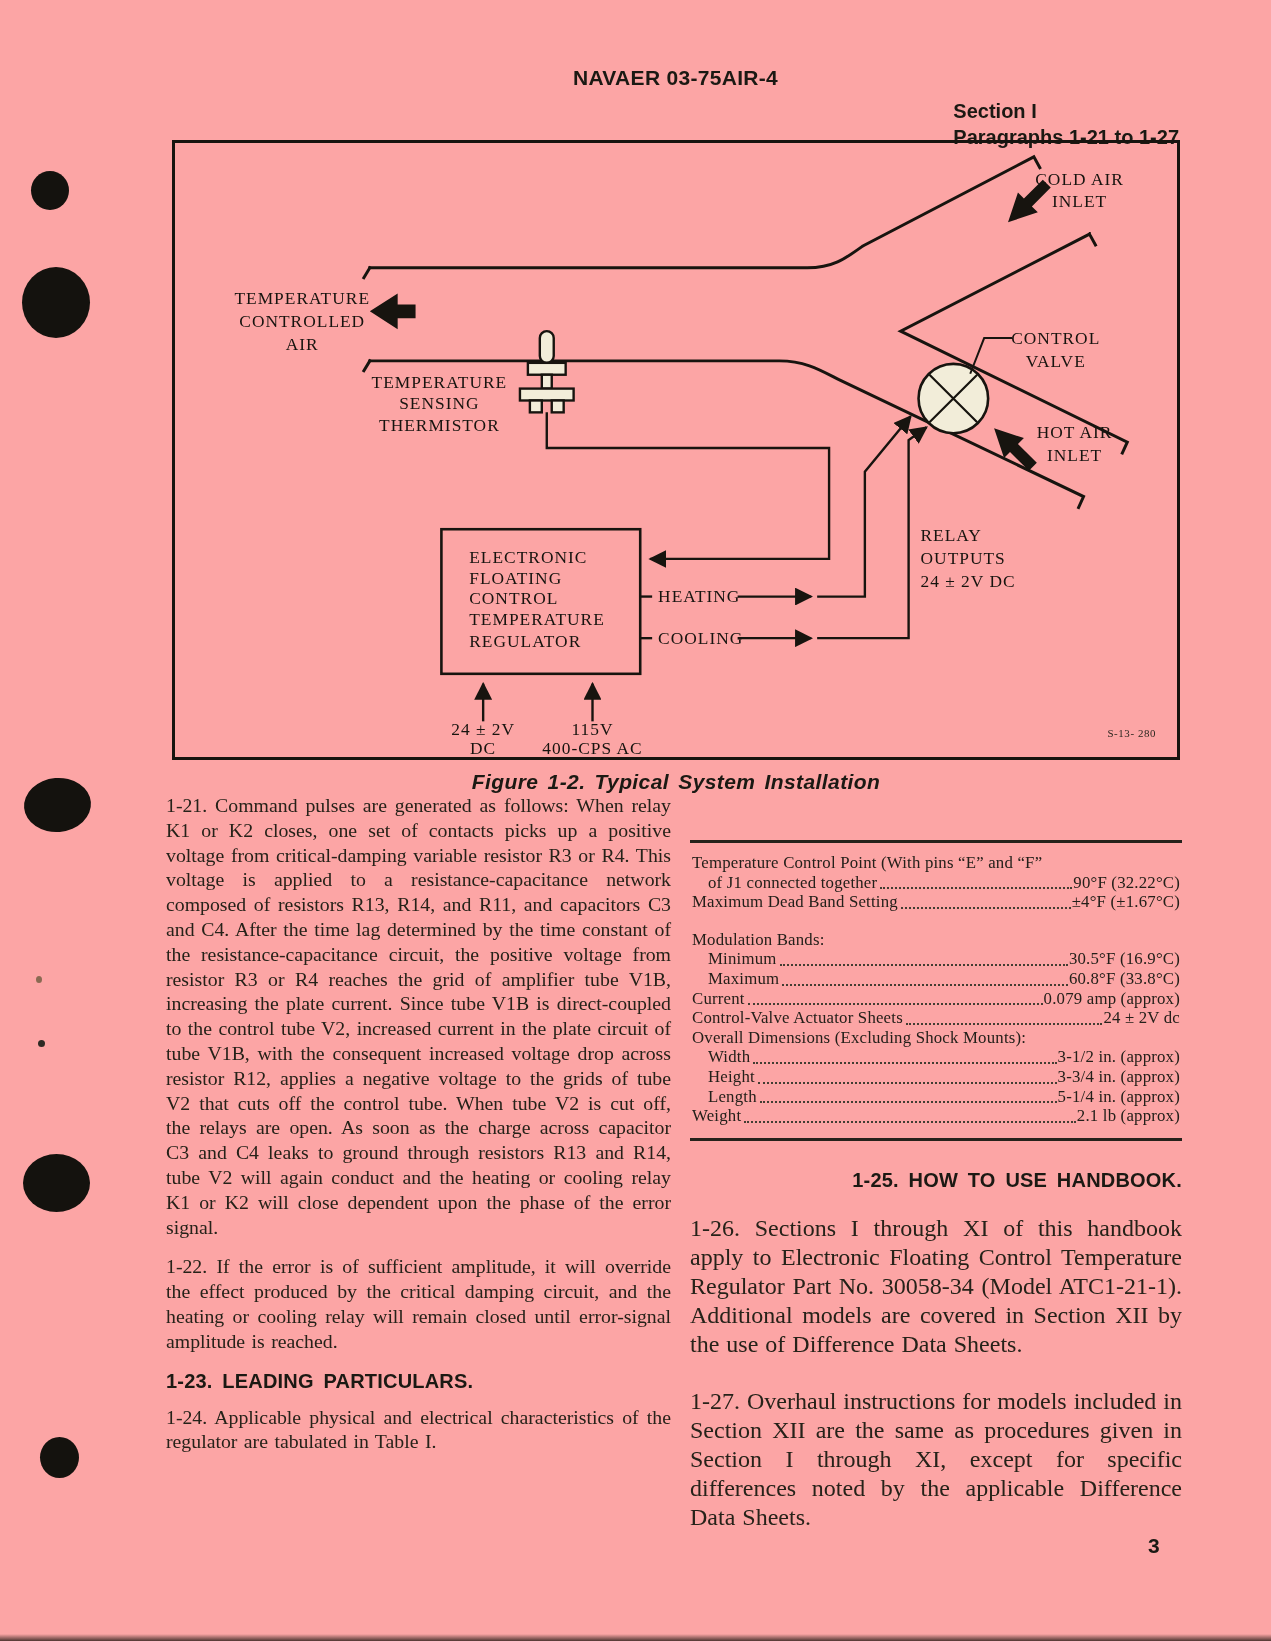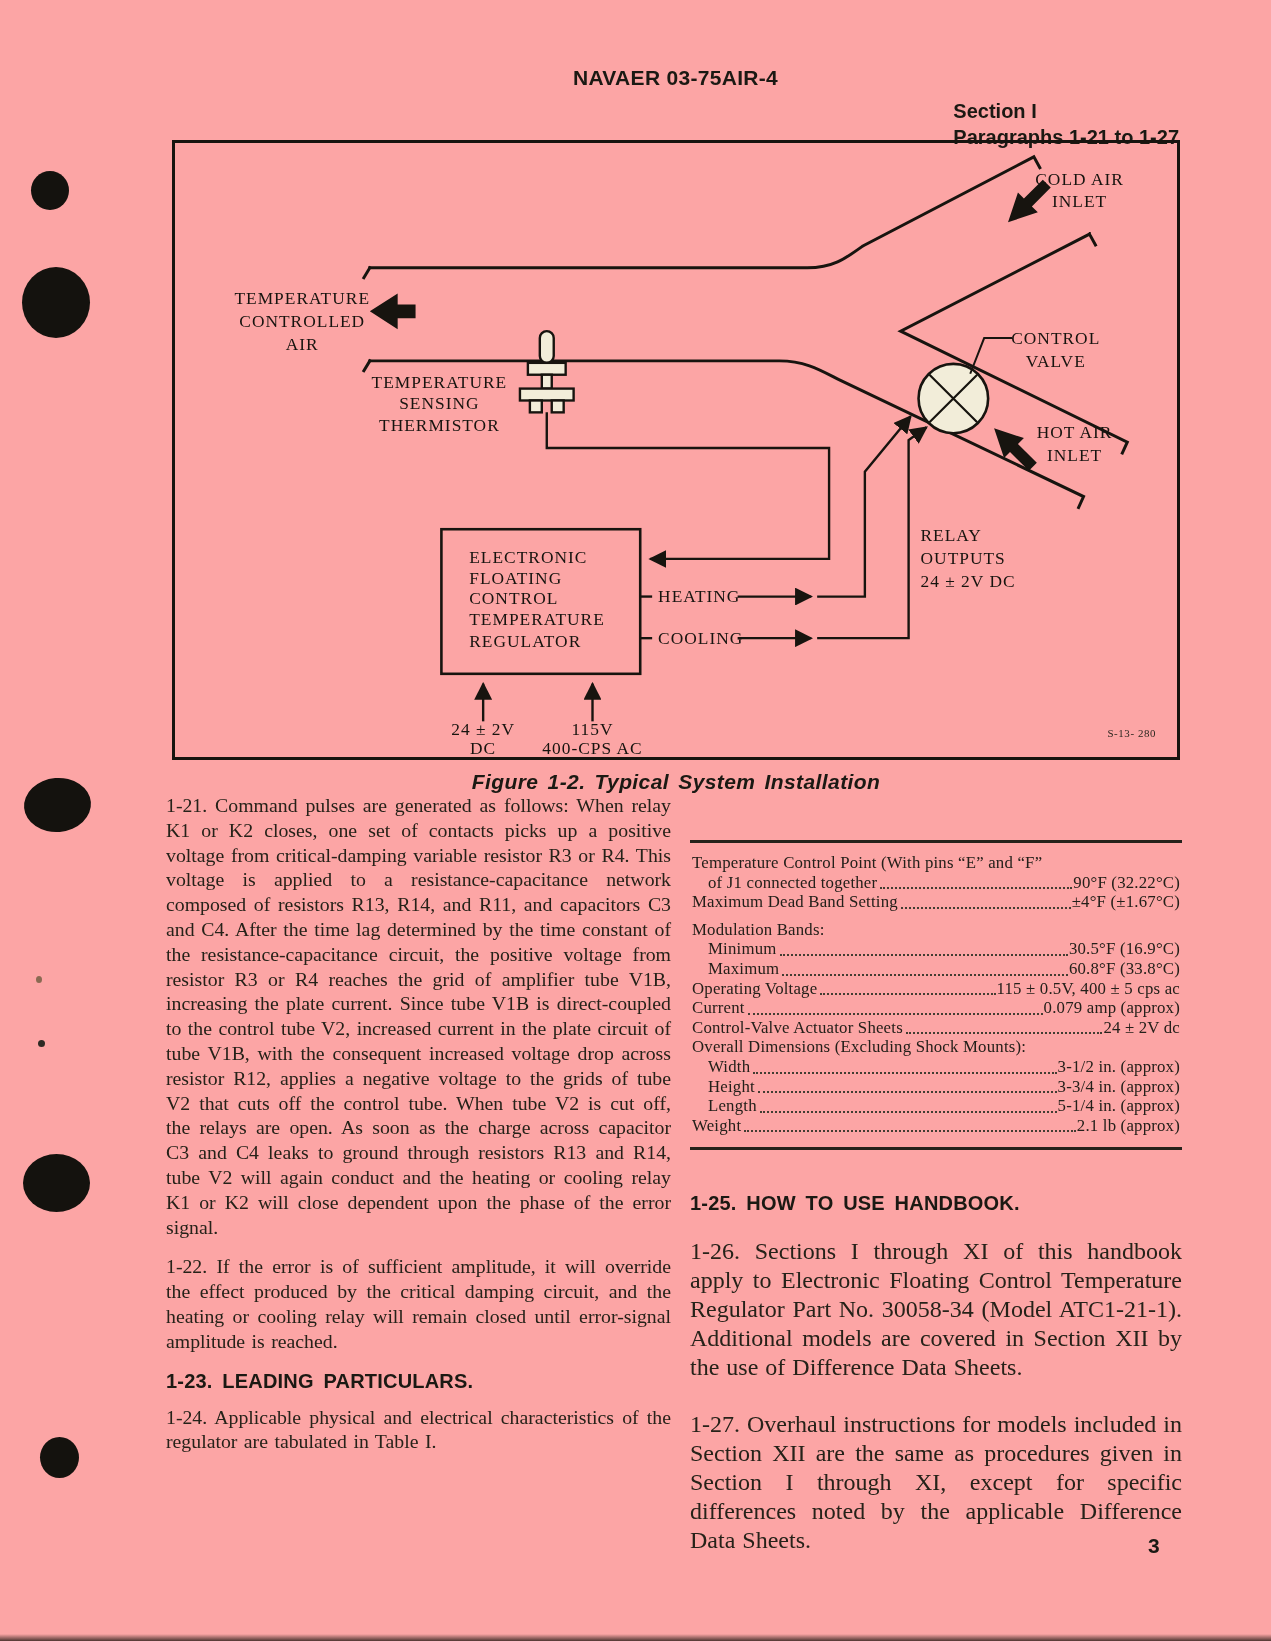--- a/index.html
+++ b/index.html
@@ -52,24 +52,24 @@
   .tbl {
     margin-top:14px;
     border-top:3.5px solid #26221b; border-bottom:3.5px solid #26221b;
     padding:10px 2px 12px 2px;
   }
   .trow { display:flex; align-items:flex-end; font-size:16.8px; line-height:19.6px; letter-spacing:.2px; color:#24201a; }
   .trow .lbl { white-space:nowrap; }
   .trow .dots { flex:1 1 auto; border-bottom:2px dotted #433d32; margin:0 1px 3px 3px; min-width:12px; }
   .trow .val { white-space:nowrap; }
   .trow.ind { padding-left:16px; }
-  .trow.gap { margin-top:8px; }
+  .trow.gap { margin-top:18px; }
   .h25 {
-    margin-top:42px;
-    font:bold 20px "Liberation Sans", sans-serif; word-spacing:4px; letter-spacing:.2px; color:#1b1913;
+    margin-top:28px;
+    font:bold 20px "Liberation Sans", sans-serif; word-spacing:4px; letter-spacing:.2px; color:#1b1913;text-align:right;
   }
   .rc-p { font-size:24px; line-height:29px; text-align:justify; word-spacing:1px; color:#262219; }
   .p26 { margin-top:22px; }
   .p27 { margin-top:28px; }
   
   .page-num {
     position:absolute; left:1148px; top:1534px;
     font:bold 21px "Liberation Sans", sans-serif; color:#1b1913;
   }
   
@@ -230,25 +230,20 @@
           <span class="lbl">Minimum</span>
           <span class="dots"></span>
           <span class="val">30.5°F (16.9°C)</span>
         </div>
       <div class="trow ind">
           <span class="lbl">Maximum</span>
           <span class="dots"></span>
           <span class="val">60.8°F (33.8°C)</span>
         </div>
       <div class="trow">
-          <span class="lbl">Operating Voltage</span>
-          <span class="dots"></span>
-          <span class="val">115 ± 0.5V, 400 ± 5 cps ac</span>
-        </div>
-      <div class="trow">
           <span class="lbl">Current</span>
           <span class="dots"></span>
           <span class="val">0.079 amp (approx)</span>
         </div>
       <div class="trow">
           <span class="lbl">Control-Valve Actuator Sheets</span>
           <span class="dots"></span>
           <span class="val">24 ± 2V dc</span>
         </div>
       <div class="trow noval">

